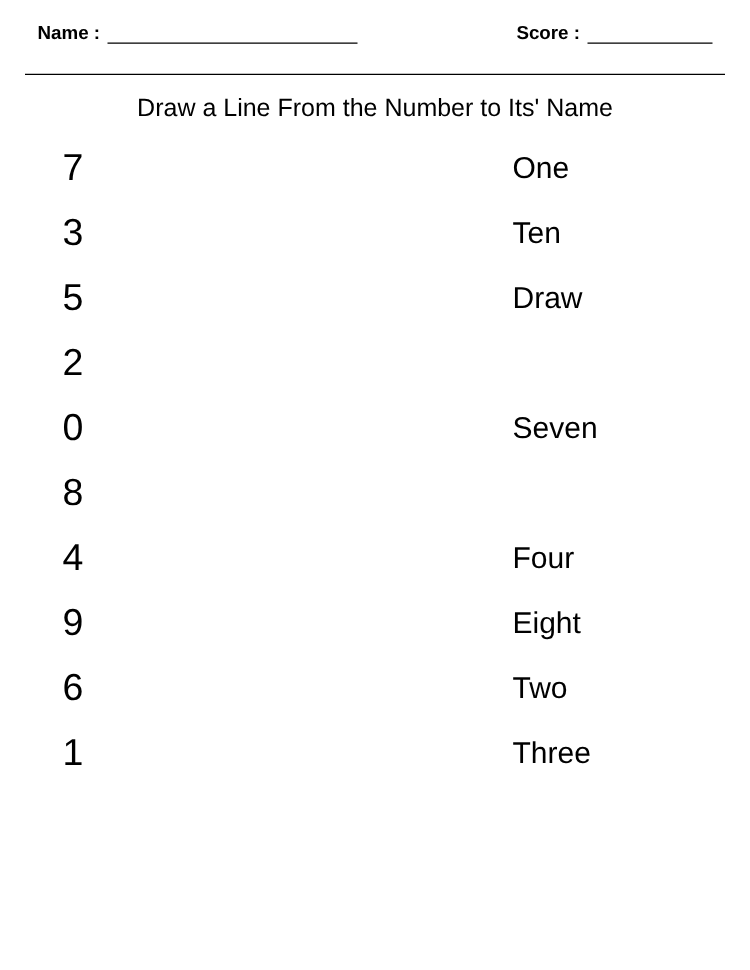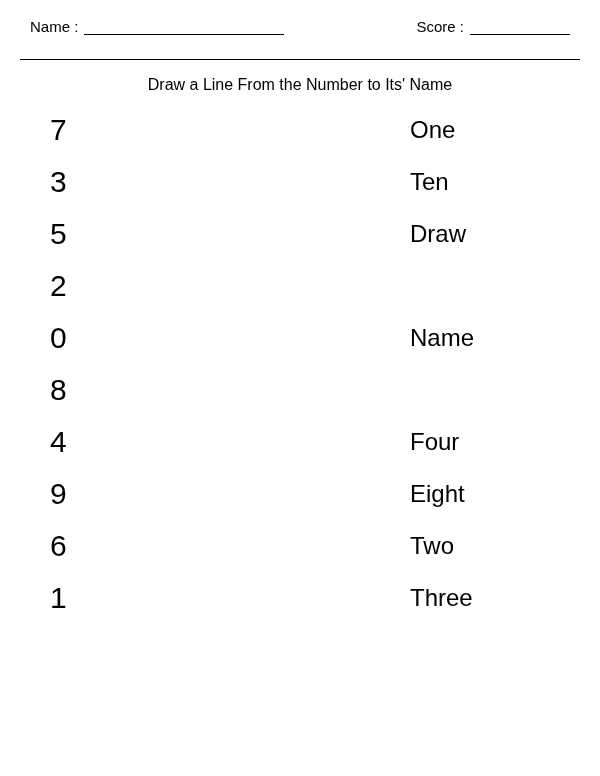--- a/index.html
+++ b/index.html
@@ -19,20 +19,21 @@
 
     .header {
       padding: 18px 30px 10px 30px;
     }
 
     .header-row {
       display: flex;
       justify-content: space-between;
       margin-bottom: 8px;
       align-items: center;
+      font-weight: bold;
     }
 
     .header-field {
       display: flex;
       align-items: center;
       gap: 6px;
     }
 
     .header-label {
       font-size: 15px;
@@ -54,21 +55,21 @@
     }
 
     .divider {
       border: none;
       border-top: 1.5px solid #000;
       margin: 6px 20px;
     }
 
     .instruction {
       text-align: center;
-      font-size: 16px;
+      font-size: 20px;
       padding: 10px 0 6px 0;
       font-weight: normal;
     }
 
     .matching-area {
       padding: 0 30px;
       margin-top: 4px;
     }
 
     .matching-row {
@@ -122,21 +123,21 @@
     </div>
     <div class="matching-row">
       <div class="number-cell">5</div>
       <div class="word-cell">Draw</div>
     </div>
     <div class="matching-row">
       <div class="number-cell">2</div>
     </div>
     <div class="matching-row">
       <div class="number-cell">0</div>
-      <div class="word-cell">Name</div>
+      <div class="word-cell">Seven</div>
     </div>
     <div class="matching-row">
       <div class="number-cell">8</div>
     </div>
     <div class="matching-row">
       <div class="number-cell">4</div>
       <div class="word-cell">Four</div>
     </div>
     <div class="matching-row">
       <div class="number-cell">9</div>

